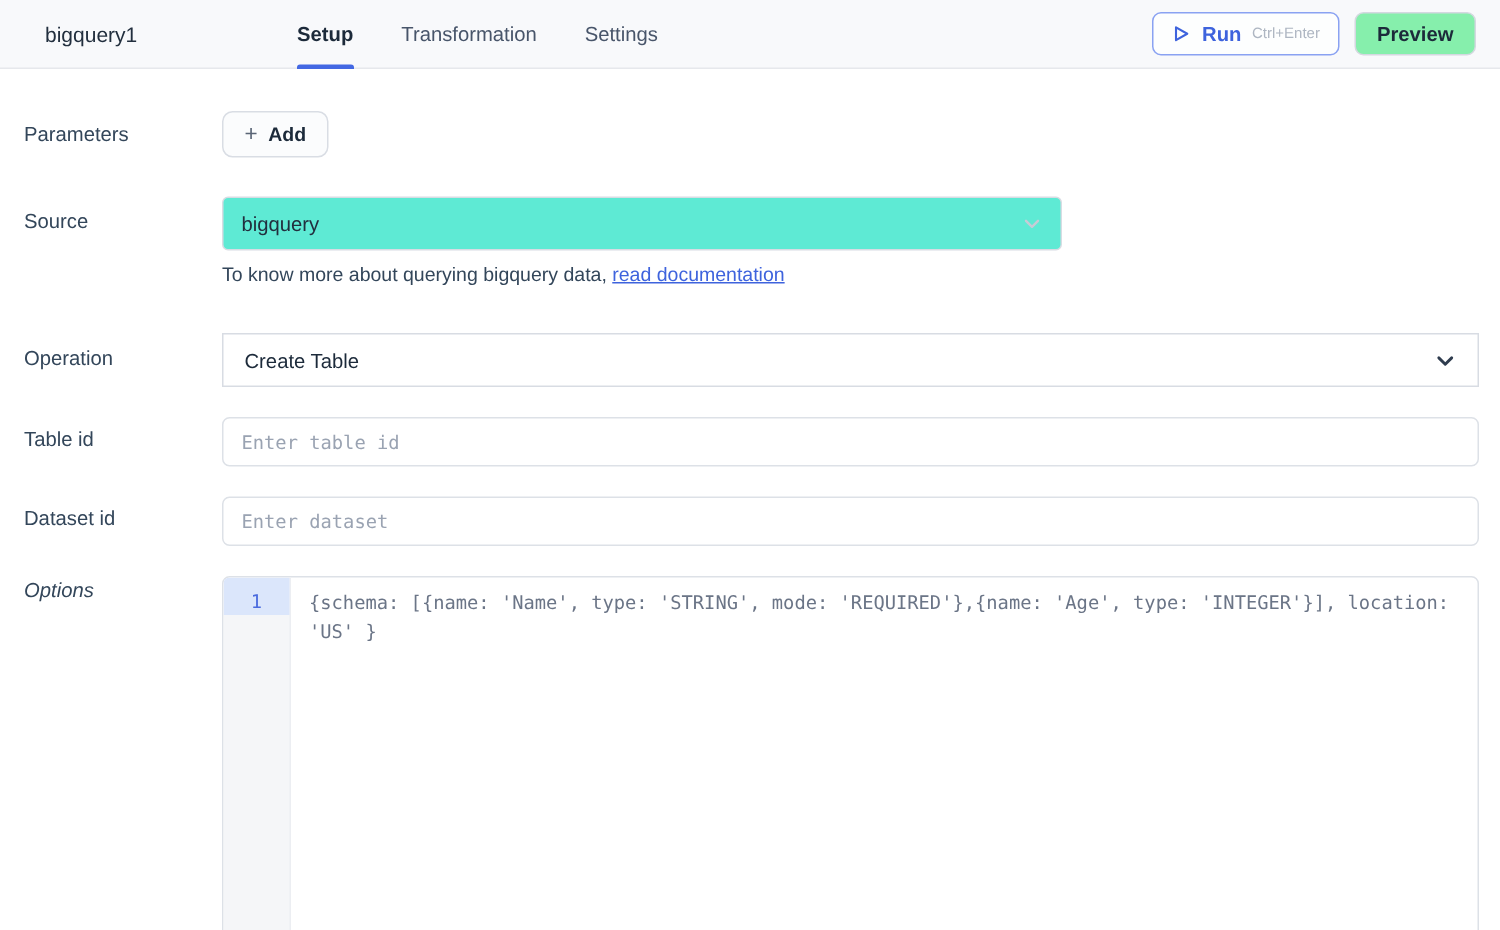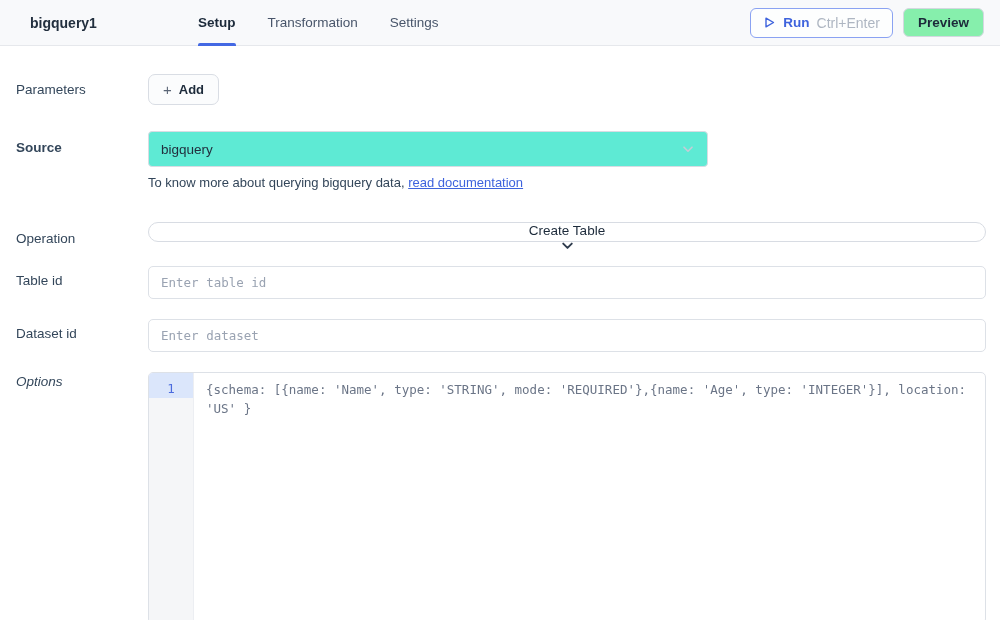--- a/index.html
+++ b/index.html
@@ -14,21 +14,21 @@
   
   .header {
     height: 46px;
     background: #f8f9fb;
     border-bottom: 1px solid #e6e8ec;
     display: flex;
     align-items: center;
     padding: 0 16px;
   }
   .query-title {
-    font-weight: 700;
+    font-weight: 400;
     font-size: 14px;
     color: #222f3e;
     margin-left: 14px;
     min-width: 120px;
   }
   .tabs {
     display: flex;
     align-items: flex-start;
     gap: 32px;
     height: 100%;
@@ -64,21 +64,21 @@
     gap: 7px;
     background: #fdfefe;
     border: 1px solid #8aa2f2;
     border-radius: 6px;
     padding: 6px 12px;
     cursor: pointer;
     font-family: inherit;
     font-size: 13.5px;
   }
   .run-label { color: #3e63dd; font-weight: 600; }
-  .run-shortcut { color: #aeb6c2; font-size: 14px; }
+  .run-shortcut { color: #aeb6c2; font-size: 10px; }
   .preview-button {
     background: #86efac;
     border: 1px solid #d4d8e0;
     border-radius: 6px;
     padding: 6px 14px;
     color: #1c2a3a;
     font-weight: 600;
     cursor: pointer;
     font-family: inherit;
     font-size: 13.5px;
@@ -115,21 +115,21 @@
     font-weight: 600;
     color: #1c2a3a;
     cursor: pointer;
     font-family: inherit;
     font-size: 13px;
   }
   .plus-icon { color: #5a6576; font-weight: 400; font-size: 15px; line-height: 1; }
 
   
   .row-source { margin-top: 26px; }
-  .row-source .row-label { padding-top: 9px; font-weight: bold; }
+  .row-source .row-label { padding-top: 9px; }
   .source-select {
     width: 560px;
     height: 36px;
     border: 1px solid #d8dce3;
     border-radius: 4px;
     background: #5eead4;
     display: flex;
     align-items: center;
     padding: 0 12px;
     cursor: pointer;
@@ -140,29 +140,28 @@
     margin-top: 8px;
     font-size: 13px;
     color: #33465a;
   }
   .doc-link { color: #3e63dd; text-decoration: underline; cursor: pointer; }
 
   
   .row-operation { margin-top: 32px; }
   .row-operation .row-label { padding-top: 9px; }
   .operation-select {
-    height: 20px;
+    height: 36px;
     border: 1px solid #d8dce3;
-    border-radius: 12px;
+    border-radius: 0;
     background: #ffffff;
     display: flex;
     align-items: center;
     padding: 0 14px;
     cursor: pointer;
-    flex-direction: column;
   }
   .operation-select-value { flex: 1; color: #1c2a3a; }
   .chevron-dark svg { display: block; stroke: #2f3c4e; }
 
   
   .row-input { margin-top: 20px; }
   .row-input .row-label { padding-top: 7px; }
   .text-input {
     width: 100%;
     height: 33px;

